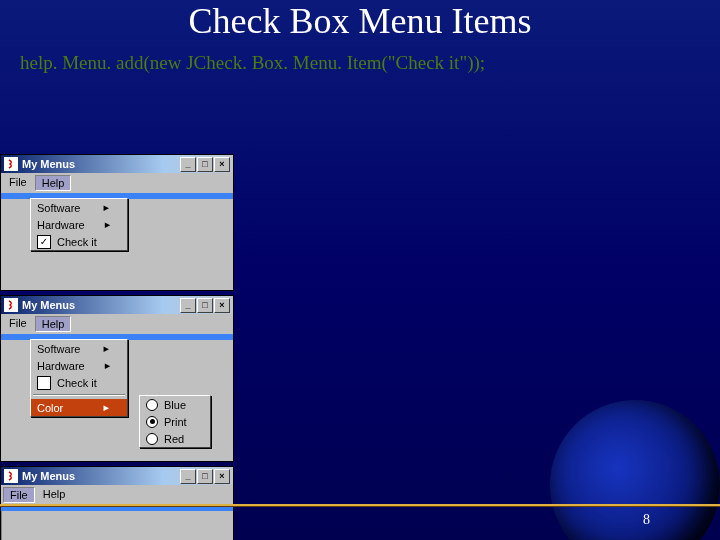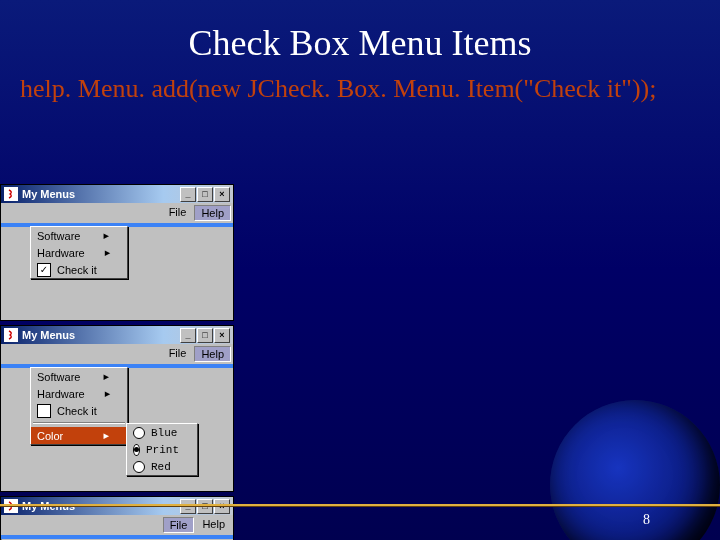--- a/index.html
+++ b/index.html
@@ -9,27 +9,26 @@
     height: 540px;
     font-family: "Times New Roman", serif;
     background: linear-gradient(to bottom, #0a1a7a 0%, #000066 50%, #000050 100%);
     color: #fff;
     overflow: hidden;
     position: relative;
   }
   .title {
     text-align: center;
     font-size: 36px;
-    padding-top: 22px;
     color: #fff;
   }
   .code-line {
     font-family: "Times New Roman", serif;
-    font-size: 26px;
-    color: #c2410c;
+    font-size: 19px;
+    color: #4d7c0f;
     padding: 10px 20px 0 20px;
   }
   .screens {
     display: flex;
     gap: 4px;
     margin-top: 80px;
     padding: 0 0;
     justify-content: center;
     flex-direction: column;
   }
@@ -85,22 +84,21 @@
     color: #000;
     line-height: 1;
   }
   .menubar {
     background: #c0c0c0;
     display: flex;
     font-size: 11px;
     color: #000;
     padding: 2px 2px;
     gap: 2px;
-    border-bottom: 4px solid #3b82f6;
-    justify-content: flex-end;
+    border-bottom: 6px solid #3b82f6;
   }
   .menubar span {
     padding: 1px 6px;
   }
   .menubar span.open {
     background: #a0a0c8;
     border-top: 1px solid #808080;
     border-left: 1px solid #808080;
     border-right: 1px solid #fff;
     border-bottom: 1px solid #fff;
@@ -294,21 +292,21 @@
         <div class="row">
           <span class="ck"></span>
           <span>Check it</span>
         </div>
         <div class="divider-line"></div>
         <div class="row highlight">
           <span>Color</span>
           <span class="arrow">▸</span>
         </div>
       </div>
-      <div class="menu" style="left:125px; top:55px; width:70px;font-family:Liberation Mono, monospace;">
+      <div class="menu" style="left:138px; top:55px; width:70px;">
         <div class="row">
           <span class="rb"></span>
           <span>Blue</span>
         </div>
         <div class="row">
           <span class="rb sel"></span>
           <span>Print</span>
         </div>
         <div class="row">
           <span class="rb"></span>

